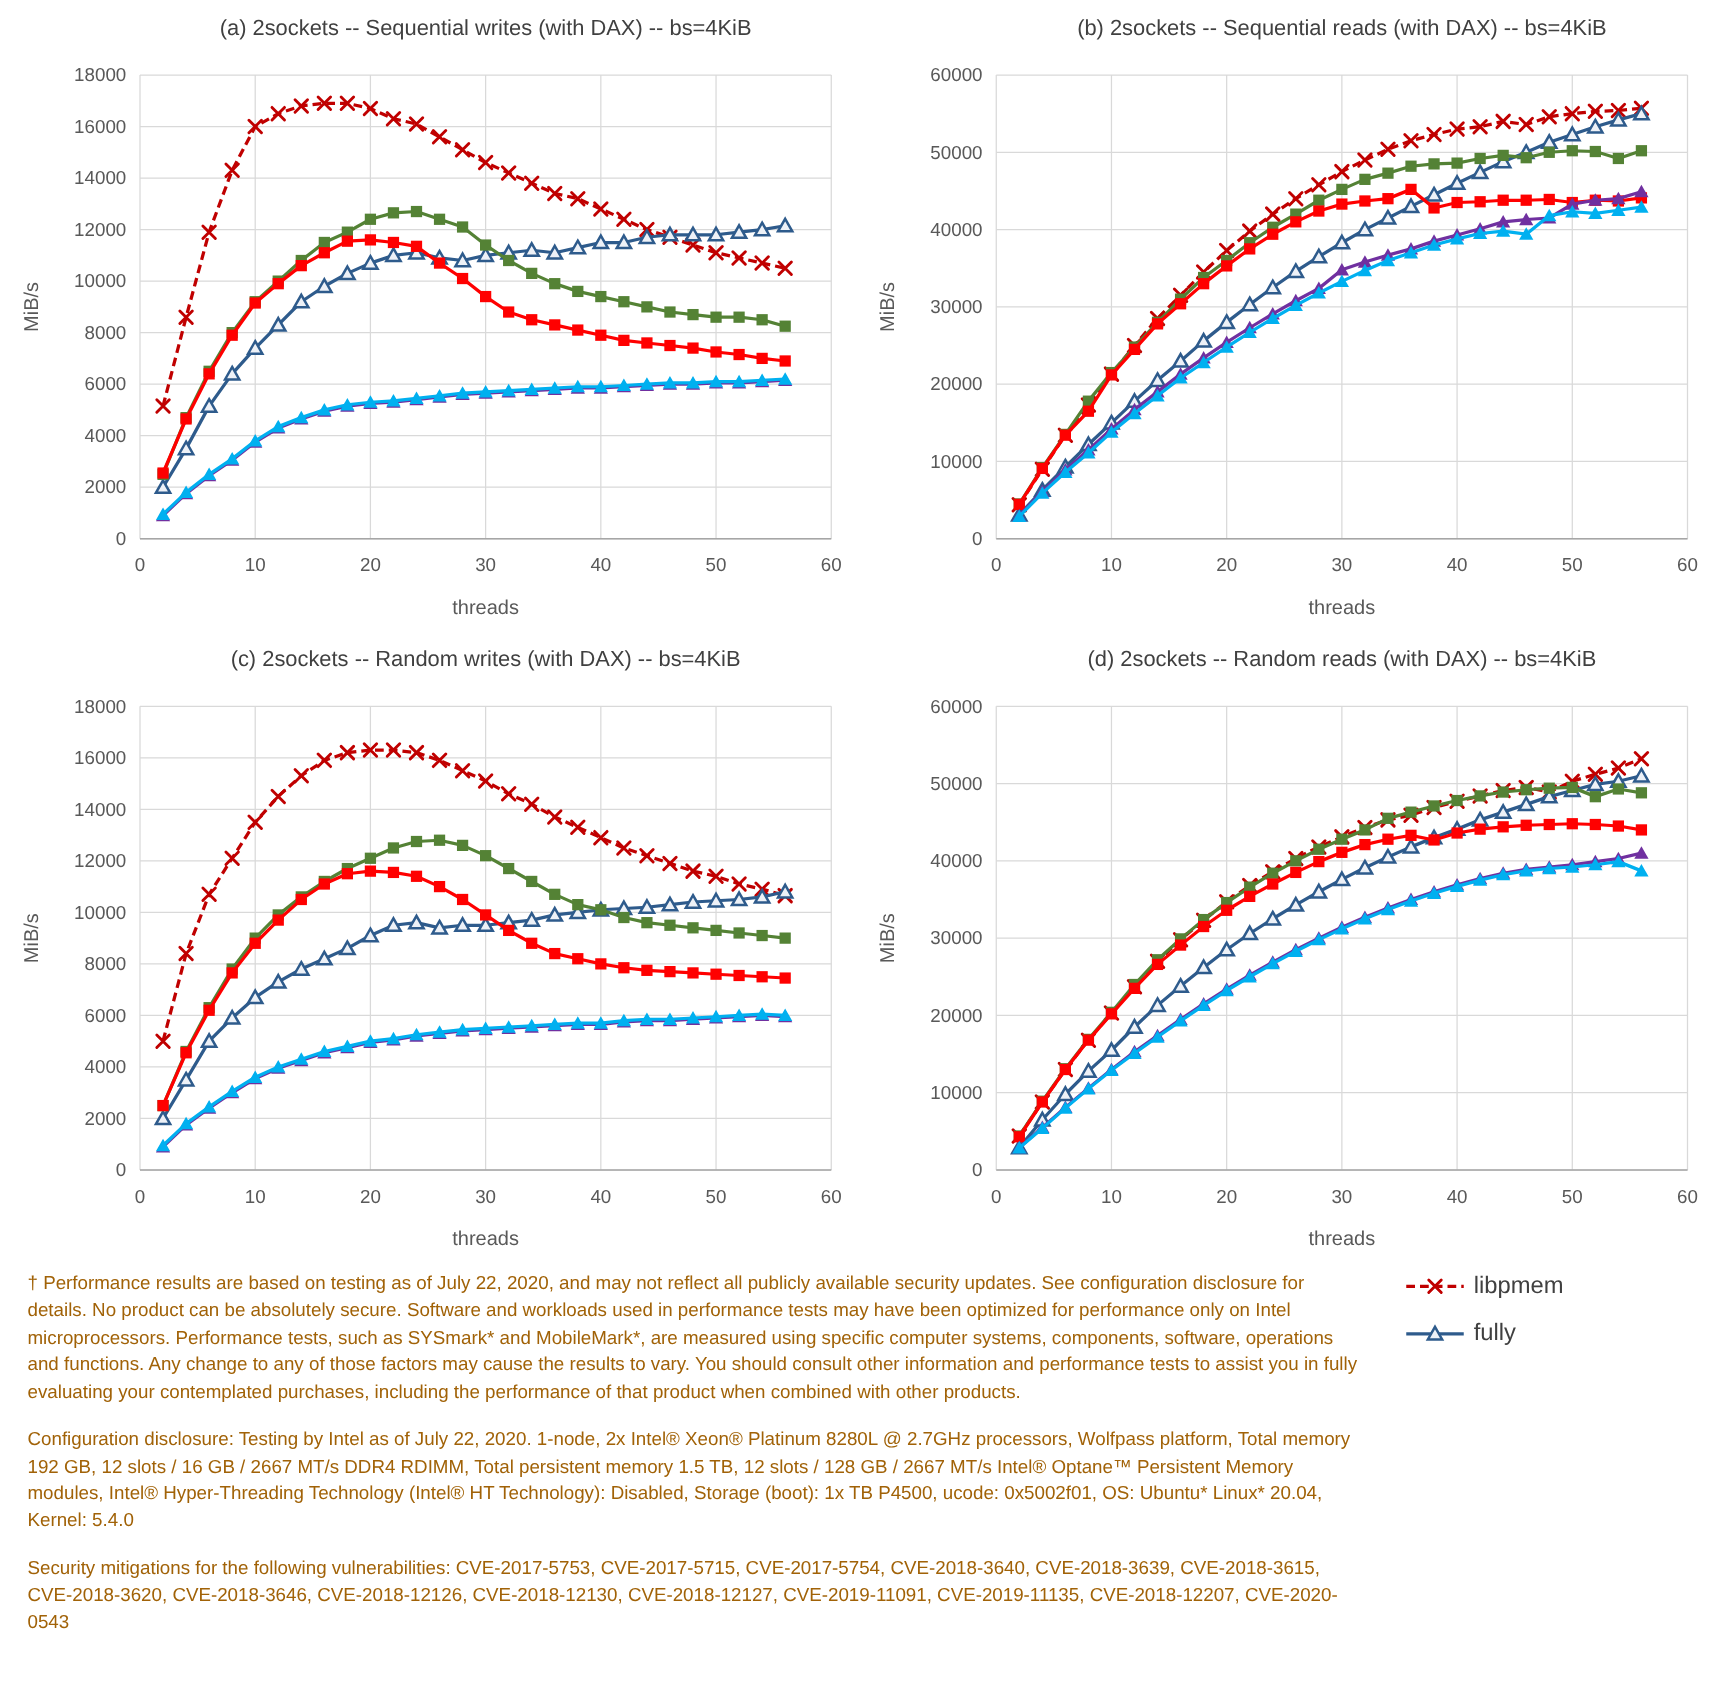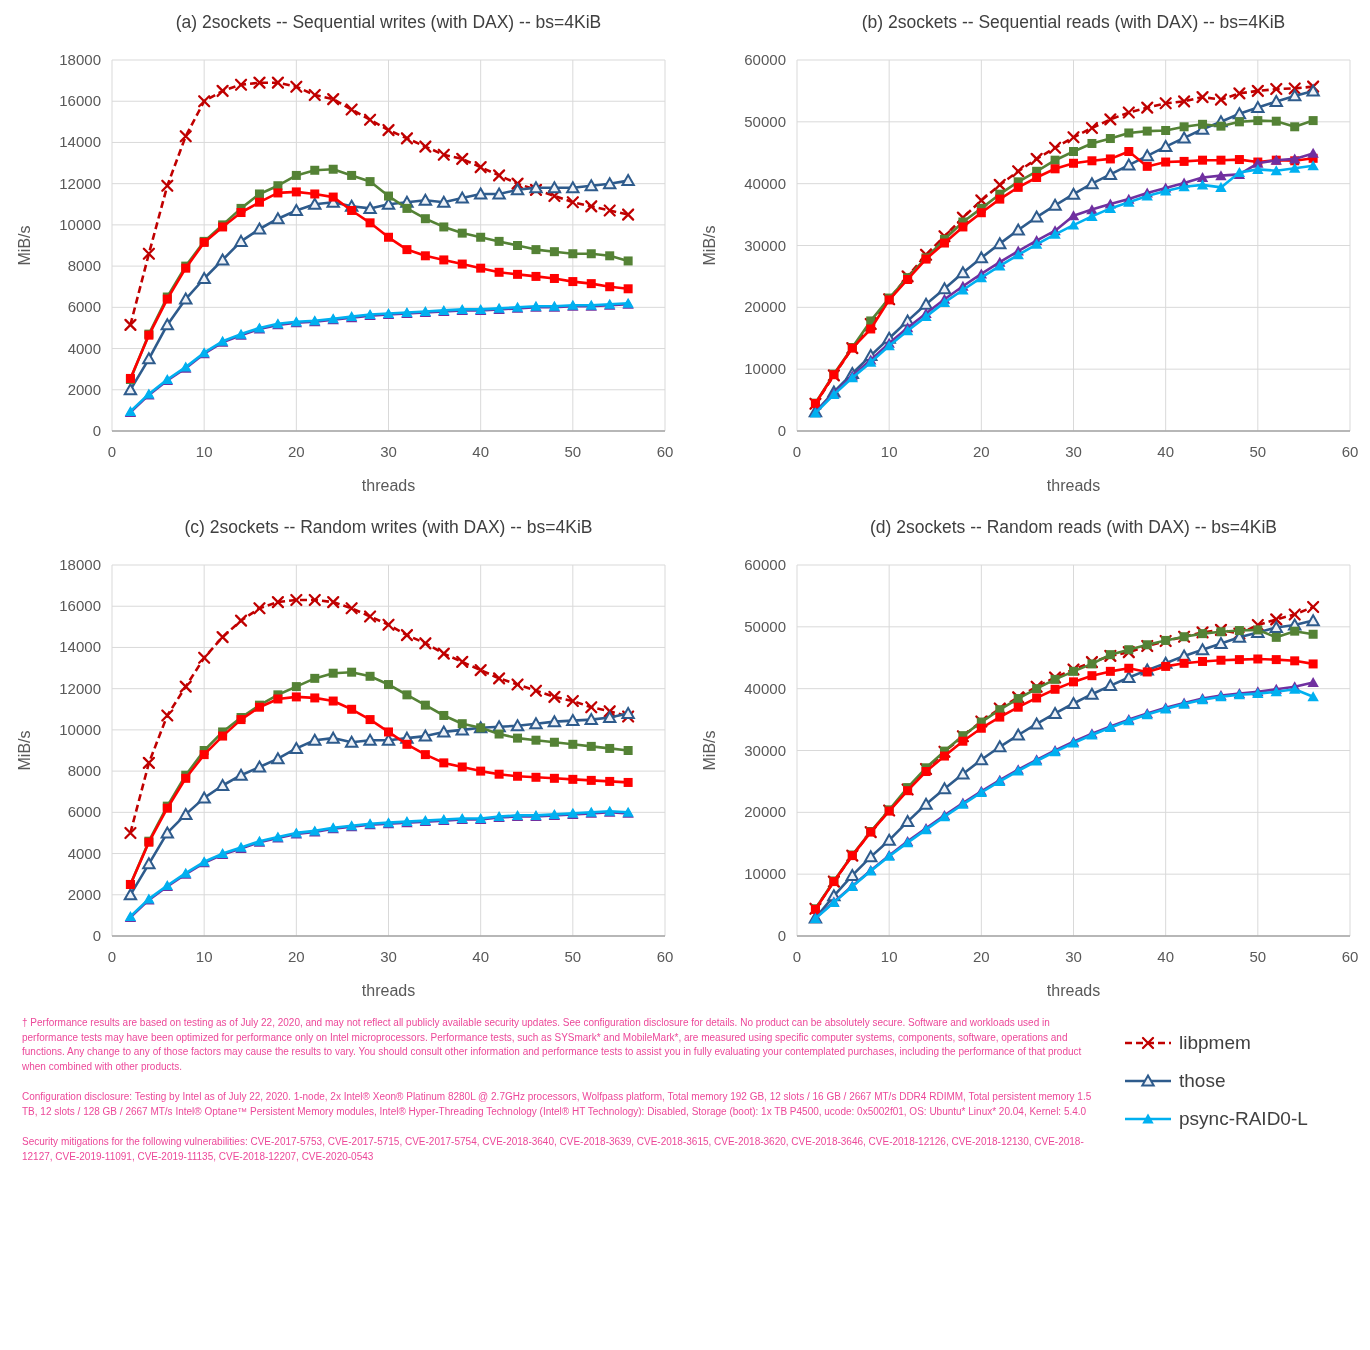--- a/index.html
+++ b/index.html
@@ -4,23 +4,23 @@
 <style>
   html,body{margin:0;padding:0;}
   body{
     width:1370px;height:1350px;background:#ffffff;
     font-family:"Liberation Sans", sans-serif;
     position:relative;overflow:hidden;
   }
   .charts{display:grid;grid-template-columns:685px 685px;grid-template-rows:505px 505px;}
   .cell{margin:0;padding:0;}
   .bottom{position:relative;height:340px;}
-  .notes{position:absolute;left:22px;top:6px;width:1072px;color:#ec4899;font-size:10px;line-height:1.45;}
+  .notes{position:absolute;left:22px;top:6px;width:1072px;color:#a16207;font-size:15px;line-height:1.45;}
   .notes p{margin:0 0 16px 0;}
-  .legend{position:absolute;left:1124px;top:14px;}
+  .legend{position:absolute;left:1124px;top:0;}
   .legend-item{display:flex;align-items:center;height:38px;color:#404040;font-size:19px;white-space:nowrap;}
   .legend-item svg{margin-right:7px;flex:0 0 auto;}
 </style>
 </head>
 <body>
 
 <div class="charts">
   <figure class="cell">
     <svg width="685" height="505" viewBox="0 0 685 505">
         <g>
@@ -943,23 +943,16 @@
           <line x1="1" x2="47" y1="8" y2="8" stroke="#C00000" stroke-width="2.6" stroke-dasharray="7 4"></line>
           <path d="M19 3 L29 13 M19 13 L29 3" stroke="#C00000" stroke-width="2.3" fill="none" stroke-linecap="round"></path>
         </svg>
         <span>libpmem</span>
       </div>
       <div class="legend-item">
         <svg width="48" height="16">
           <line x1="1" x2="47" y1="8" y2="8" stroke="#2E5B8C" stroke-width="2.6"></line>
           <path d="M24 2.5 L29.7 12.5 L18.3 12.5 Z" fill="#EDF1F7" stroke="#2E5B8C" stroke-width="2"></path>
         </svg>
-        <span>those</span>
-      </div>
-      <div class="legend-item">
-        <svg width="48" height="16">
-          <line x1="1" x2="47" y1="8" y2="8" stroke="#00B0F0" stroke-width="2.6"></line>
-          <path d="M24 2.5 L29.7 12.5 L18.3 12.5 Z" fill="#00B0F0"></path>
-        </svg>
-        <span>psync-RAID0-L</span>
+        <span>fully</span>
       </div>
     </div>
 </div>
 
 </body></html>

